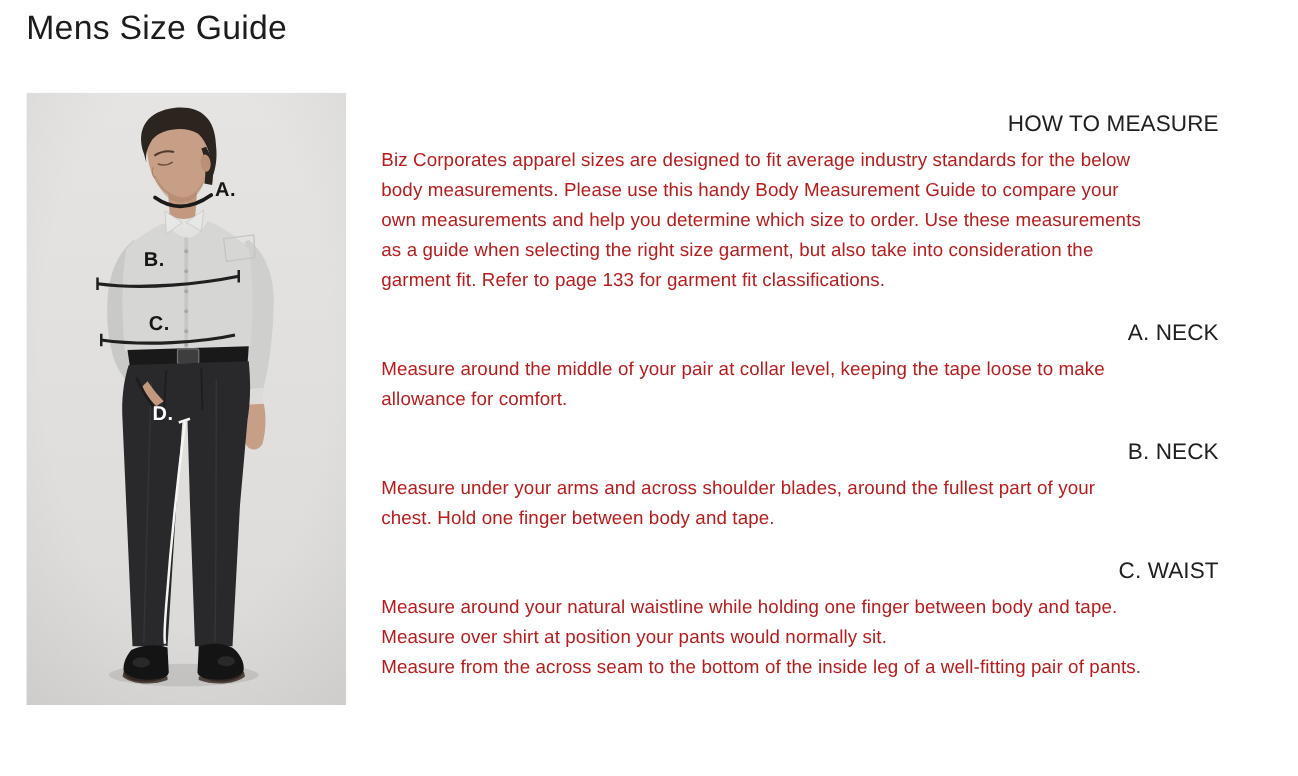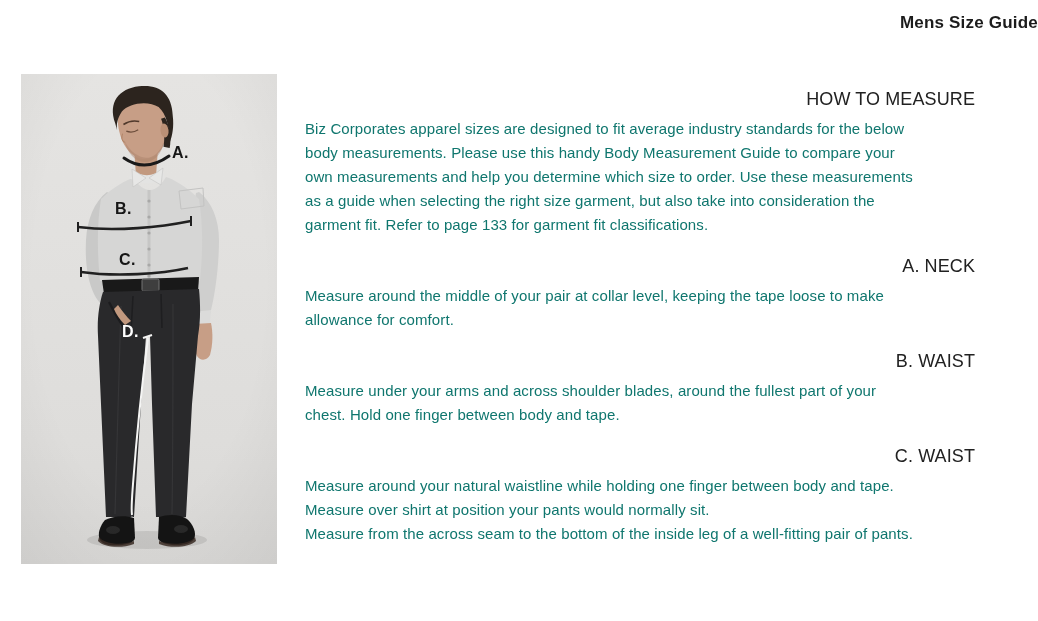--- a/index.html
+++ b/index.html
@@ -2,26 +2,25 @@
 <html><head>
 <meta charset="utf-8">
 <style>
   * { box-sizing: border-box; margin: 0; padding: 0; }
   html, body { width: 1038px; height: 621px; background: #ffffff; overflow: hidden; }
   body { font-family: "Liberation Sans", "DejaVu Sans", sans-serif; }
 
   .page { padding-left: 21px; padding-top: 6px; width: 1038px; height: 621px; }
 
   .page-title {
-    font-size: 17px;
-    font-weight: 700;
+    font-size: 27px;
+    font-weight: 400;
     color: #1c1c1c;
     line-height: 33px;
     letter-spacing: 0.2px;
-    text-align: right;
   }
 
   .content { display: flex; margin-top: 35px; align-items: flex-start; }
 
   .figure {
     position: relative;
     width: 256px;
     height: 490px;
     flex: none;
     overflow: hidden;
@@ -49,21 +48,21 @@
     line-height: 22px;
     margin: 18px 0 7px 0;
     letter-spacing: 0.1px;
     text-align: right;
   }
   .section:first-child .section-heading { margin-top: 14px; }
 
   .section-body {
     font-size: 15px;
     font-weight: 400;
-    color: #0f766e;
+    color: #b91c1c;
     line-height: 24px;
     white-space: pre-line;
     letter-spacing: 0.1px;
   }
 </style>
 </head>
 <body>
 
 <div class="page">
 
@@ -185,21 +184,21 @@
 garment fit. Refer to page 133 for garment fit classifications.</p>
       </div>
 
       <div class="section">
         <h2 class="section-heading">A. NECK</h2>
         <p class="section-body">Measure around the middle of your pair at collar level, keeping the tape loose to make
 allowance for comfort.</p>
       </div>
 
       <div class="section">
-        <h2 class="section-heading">B. WAIST</h2>
+        <h2 class="section-heading">B. NECK</h2>
         <p class="section-body">Measure under your arms and across shoulder blades, around the fullest part of your
 chest. Hold one finger between body and tape.</p>
       </div>
 
       <div class="section">
         <h2 class="section-heading">C. WAIST</h2>
         <p class="section-body">Measure around your natural waistline while holding one finger between body and tape.
 Measure over shirt at position your pants would normally sit.</p>
       </div>
 

